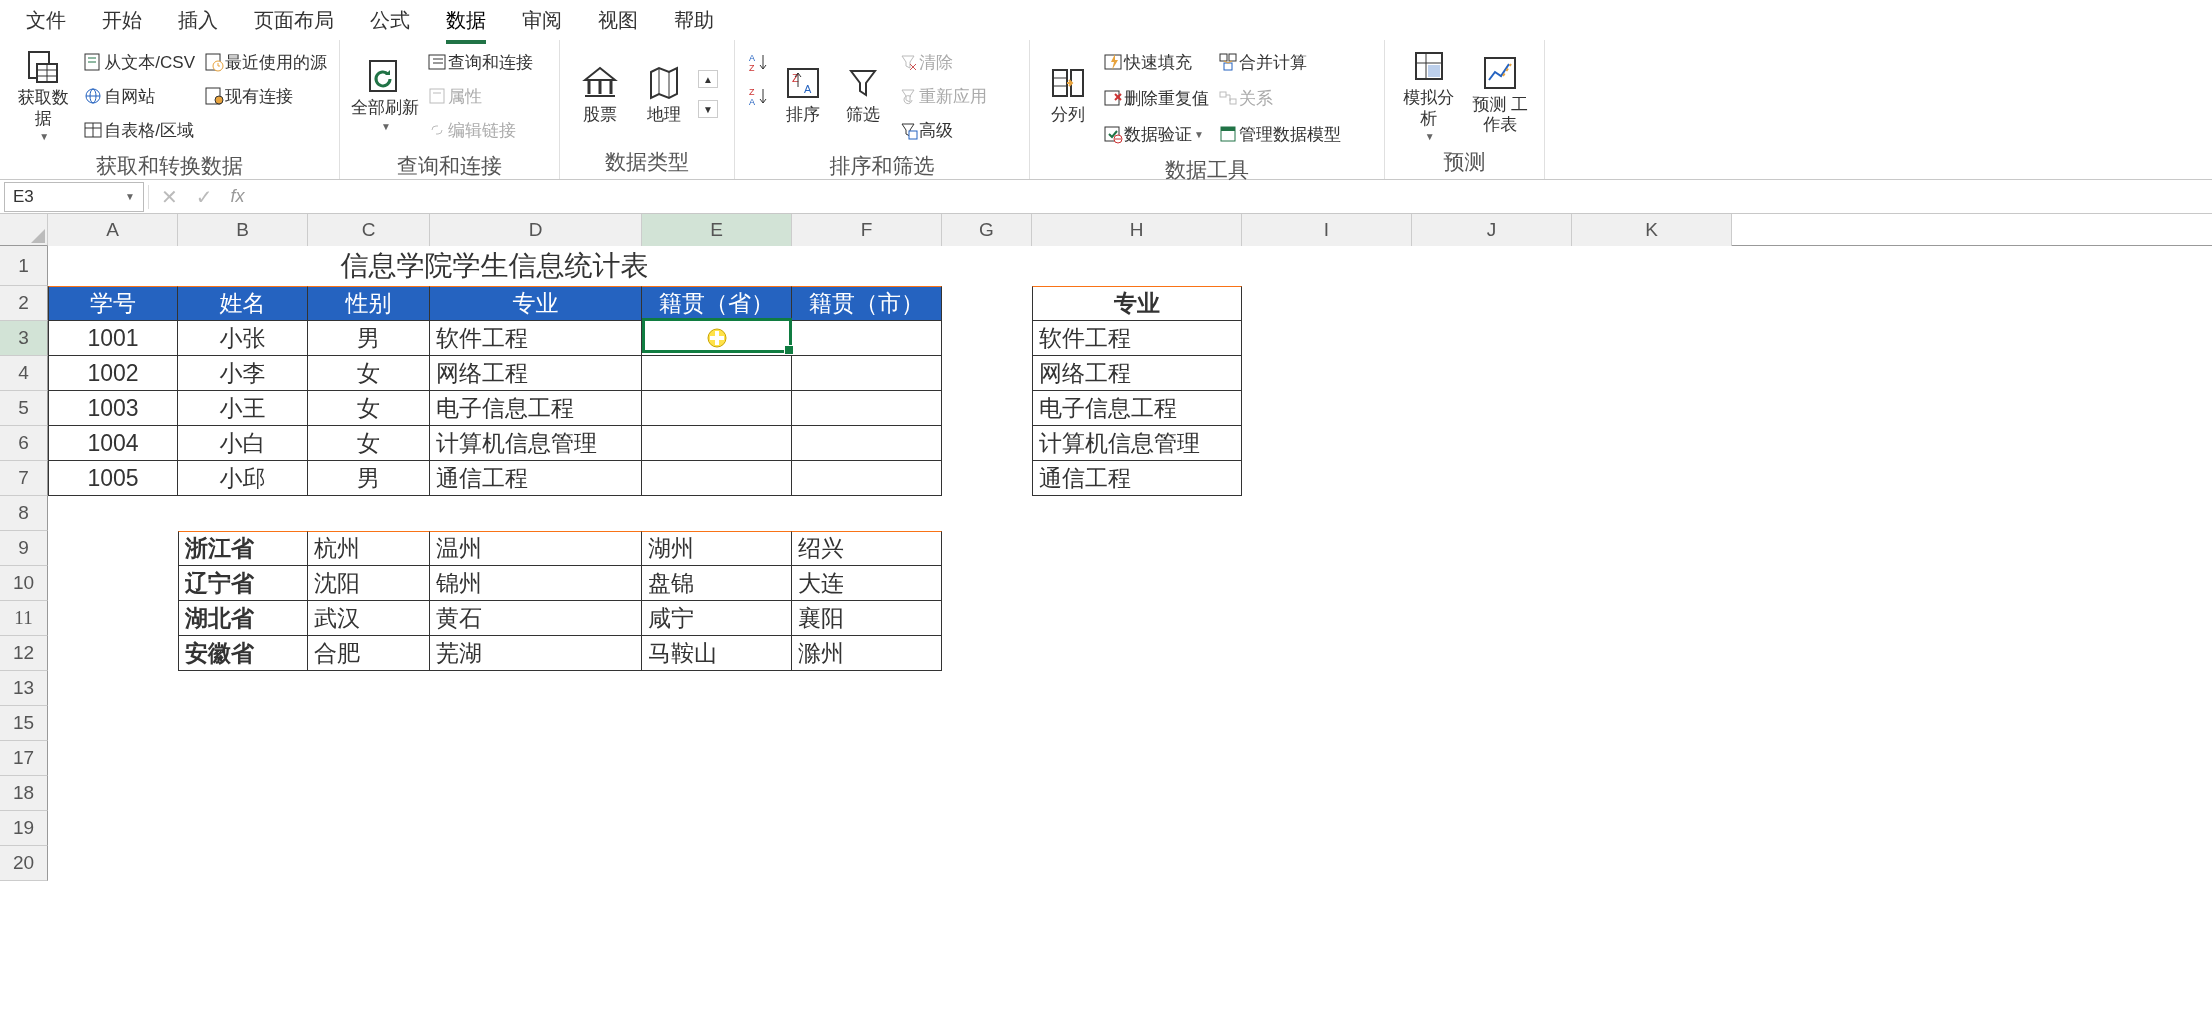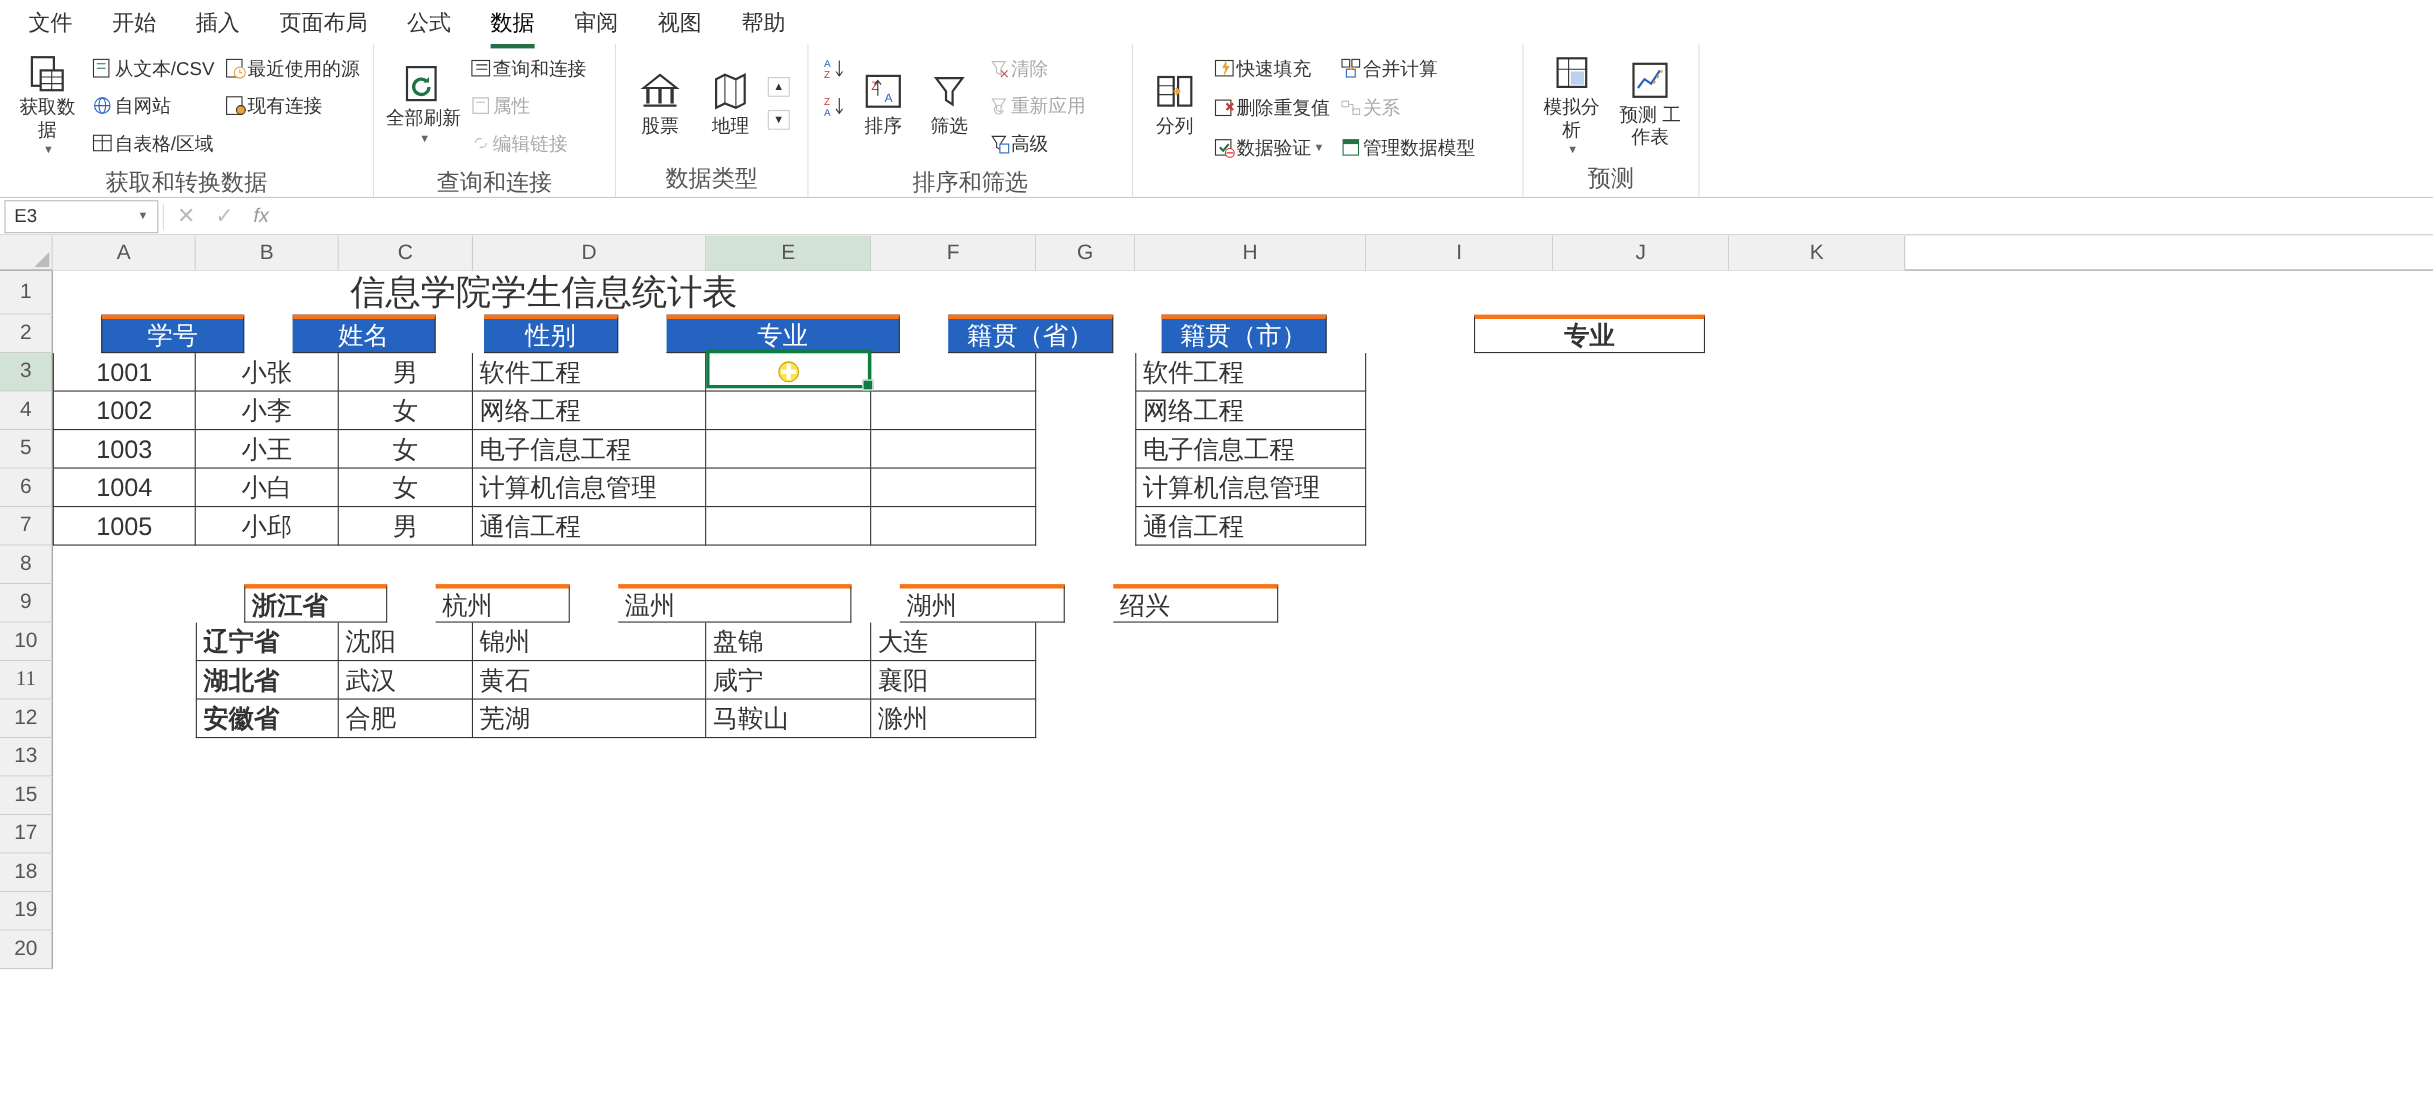--- a/index.html
+++ b/index.html
@@ -33,28 +33,28 @@
 .corner svg{margin:2px;}
 .ch{height:32px;border-right:1px solid #ccc;background:#f0f0f0;display:flex;align-items:center;justify-content:center;font-size:19px;color:#555;}
 .ch.sel{background:#d2e3d6;}
 .rowwrap{display:flex;}
 .rh{width:48px;background:#f0f0f0;border-right:1px solid #999;border-bottom:1px solid #ccc;display:flex;align-items:center;justify-content:center;font-size:19px;color:#555;}
 .rh.sel{background:#d2e3d6;}
 .cellrow{display:flex;}
 .cell{border-right:1px solid transparent;border-bottom:1px solid transparent;height:35px;display:flex;align-items:center;padding:0 6px;font-size:23px;overflow:hidden;}
 .cell.bordered{border-right:1px solid #333;border-bottom:1px solid #333;}
 .cell.lborder{border-left:1px solid #333;}
-.cell.tborder{border-top:4px solid #f97316;margin-left:44px;}
+.cell.tborder{border-top:1px solid #f97316;}
 .cell.hdr{background:#2563c0;color:#fff;justify-content:center;}
 .cell.center{justify-content:center;}
 .cell.bold{font-weight:700;}
 .selected-cell{position:absolute;border:3px solid #107c41;pointer-events:none;background:transparent;}
 .selected-cell::after{content:"";position:absolute;right:-5px;bottom:-5px;width:8px;height:8px;background:#107c41;border:1px solid #fff;}
 .cursor-plus{position:absolute;width:22px;height:22px;pointer-events:none;}
-.title-cell{font-size:32px;justify-content:center;}
+.title-cell{font-size:28px;justify-content:center;}
 
 .cA{width:130px;} .cB{width:130px;} .cC{width:122px;} .cD{width:212px;}
 .cE{width:150px;} .cF{width:150px;} .cG{width:90px;} .cH{width:210px;}
 .cI{width:170px;} .cJ{width:160px;} .cK{width:160px;}
 </style>
 </head>
 <body>
 
 <div class="menubar">
   <div class="tab">文件</div>
@@ -369,20 +369,21 @@
             <span class="icon">
               <svg width="20" height="20">
                 <rect x="3" y="3" width="14" height="14" fill="none" stroke="#217346"></rect>
                 <rect x="3" y="3" width="14" height="4" fill="#217346"></rect>
               </svg>
             </span>
             <span>管理数据模型</span>
           </div>
       </div>
     </div>
+    <div class="group-label">数据工具</div>
   </div>
 
   <div class="group" style="width:160px;">
     <div class="group-body">
       <div class="big-btn">
         <span class="icon">
             <svg width="38" height="38">
               <rect x="6" y="6" width="26" height="26" fill="none" stroke="#333" stroke-width="2"></rect>
               <line x1="6" y1="16" x2="32" y2="16" stroke="#333"></line>
               <line x1="16" y1="6" x2="16" y2="32" stroke="#333"></line>

